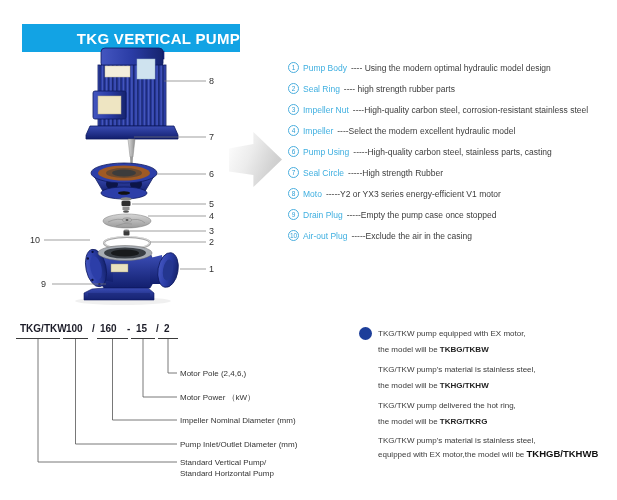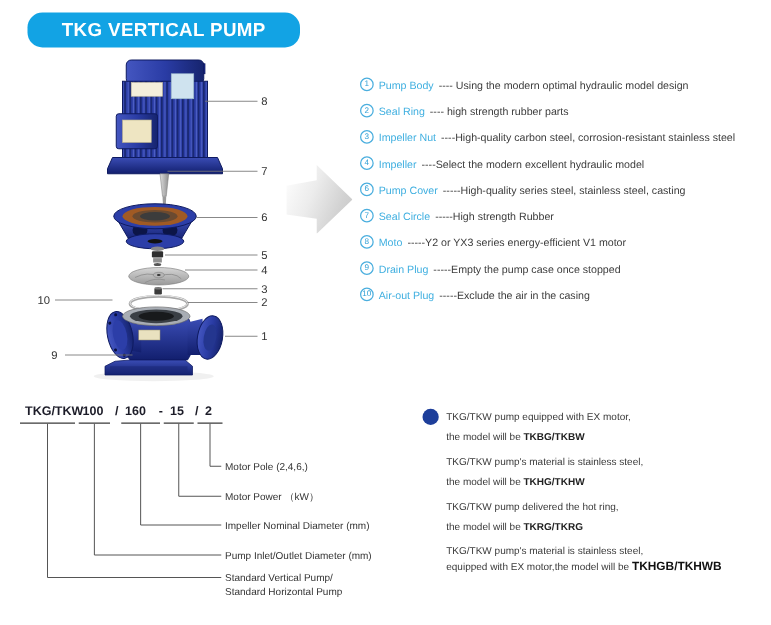--- a/index.html
+++ b/index.html
@@ -1,44 +1,44 @@
 <!DOCTYPE html>
 <html><head>
 <meta charset="utf-8">
 <style>
   html,body{margin:0;padding:0;background:#fff;}
   .page{
     position:relative;width:617px;height:500px;background:#ffffff;
     font-family:"Liberation Sans",sans-serif;overflow:hidden;
   }
   .banner{
-    position:absolute;left:22px;top:10px;width:218px;height:28px;
-    background:#12a3e4;border-radius:12px;color:#ffffff;font-weight:bold;
-    font-size:15px;letter-spacing:.3px;display:flex;align-items:center;justify-content:center;
+    position:absolute;left:22px;top:24px;width:218px;height:28px;
+    background:#12a3e4;border-radius:0;color:#ffffff;font-weight:bold;
+    font-size:15px;letter-spacing:.3px;display:flex;align-items:center;justify-content:flex-end;
   }
   .pump-svg{position:absolute;left:28px;top:42px;}
   .arrow{
     position:absolute;left:229px;top:132px;width:53px;height:55px;
     background:linear-gradient(112deg,#ffffff 0%,#ececec 40%,#d2d2d2 75%,#c6c6c6 100%);
     clip-path:polygon(0 30%,46% 22%,46% 0,100% 50%,46% 100%,46% 78%,0 72%);
   }
   .parts{position:absolute;left:288px;top:57px;}
   .part-item{display:flex;align-items:center;height:21px;white-space:nowrap;font-size:8.5px;text-align:right;}
   .pnum{
     box-sizing:border-box;width:11px;height:11px;border:1px solid #4aaede;border-radius:50%;
     color:#2f9fd6;font-size:6.5px;display:inline-flex;align-items:center;justify-content:center;flex:0 0 auto;
   }
   .pname{color:#3fafe0;margin-left:4px;}
   .pdesc{color:#3c3c3c;margin-left:4px;}
   .model-svg{position:absolute;left:15px;top:315px;}
   svg text{font-family:"Liberation Sans",sans-serif;}
   .mtoken{font-weight:bold;font-size:10px;fill:#1c1c28;}
   .mlabel{font-size:8px;fill:#333333;}
   .callout-num{font-size:9px;fill:#333333;}
-  .variants{position:absolute;left:357px;top:326px;font-size:8px;color:#3a3a3a;}
+  .variants{position:absolute;left:378px;top:326px;font-size:8px;color:#3a3a3a;}
   .vbullet{position:absolute;left:-19px;top:1px;width:13px;height:13px;border-radius:50%;background:#1d3e9a;}
   .vgroup{margin-bottom:5px;line-height:15.5px;}
   .vgroup.tight{line-height:13px;}
   .vmodel{font-weight:bold;color:#222222;}
   .vmodel.big{font-size:9.5px;color:#111111;}
 </style>
 </head>
 <body>
 
 <div class="page">
@@ -196,22 +196,22 @@
       <span class="pname">Impeller Nut</span>
       <span class="pdesc">----High-quality carbon steel, corrosion-resistant stainless steel</span>
     </div>
     <div class="part-item">
       <span class="pnum">4</span>
       <span class="pname">Impeller</span>
       <span class="pdesc">----Select the modern excellent hydraulic model</span>
     </div>
     <div class="part-item">
       <span class="pnum">6</span>
-      <span class="pname">Pump Cover</span>
-      <span class="pdesc">-----High-quality series steel, stainless steel, casting</span>
+      <span class="pname">Pump Using</span>
+      <span class="pdesc">-----High-quality carbon steel, stainless parts, casting</span>
     </div>
     <div class="part-item">
       <span class="pnum">7</span>
       <span class="pname">Seal Circle</span>
       <span class="pdesc">-----High strength Rubber</span>
     </div>
     <div class="part-item">
       <span class="pnum">8</span>
       <span class="pname">Moto</span>
       <span class="pdesc">-----Y2 or YX3 series energy-efficient V1 motor</span>

